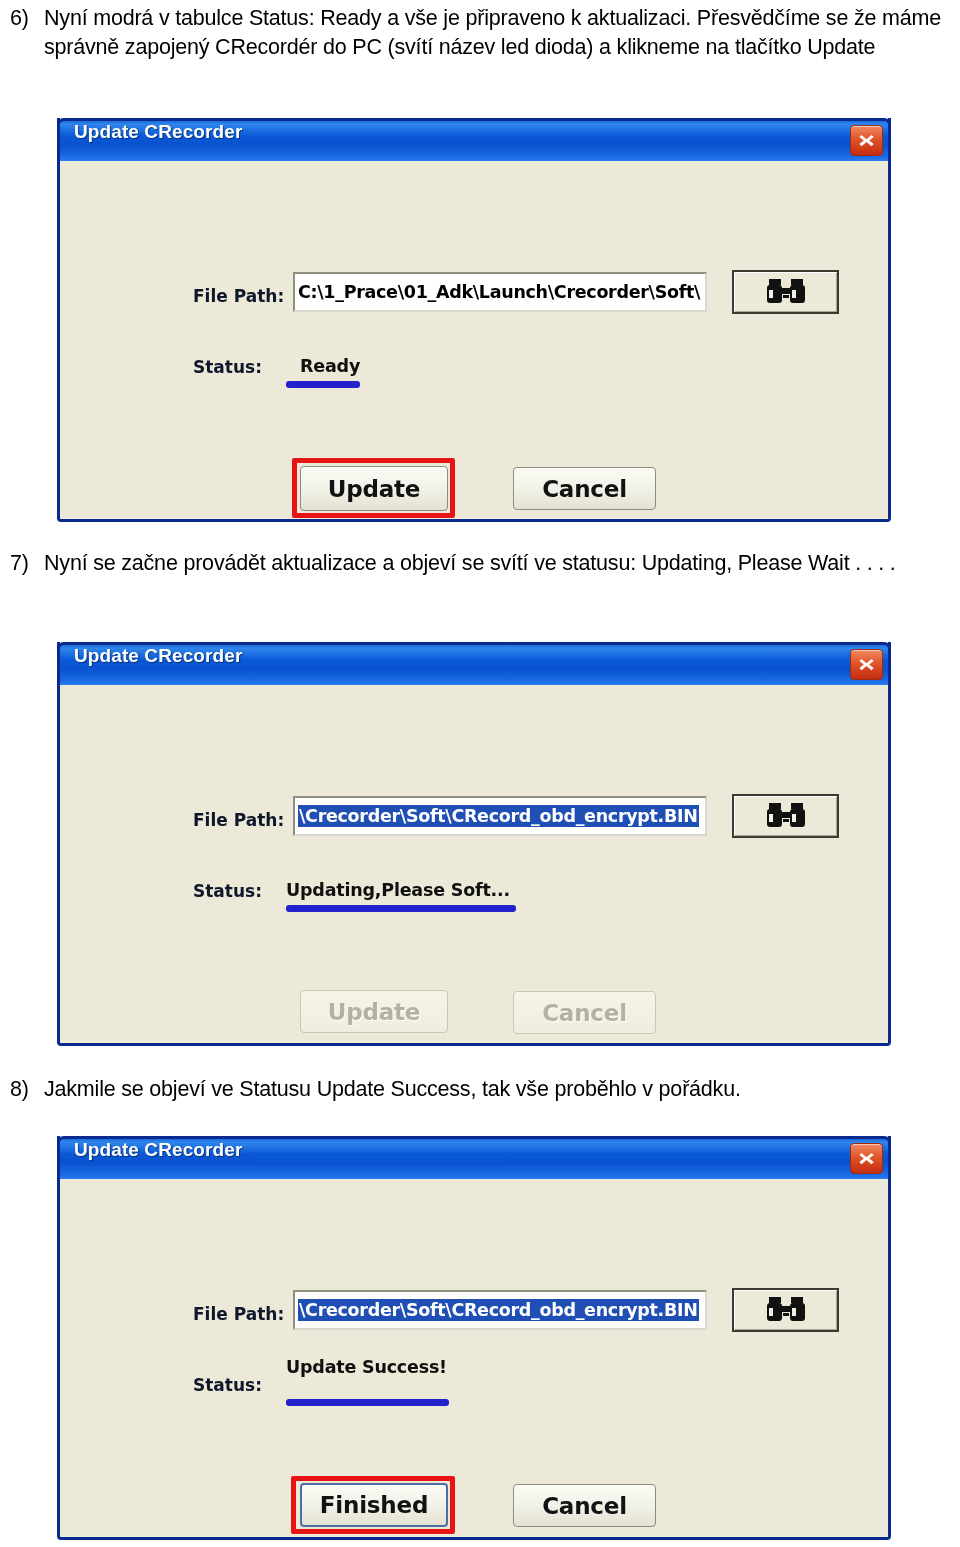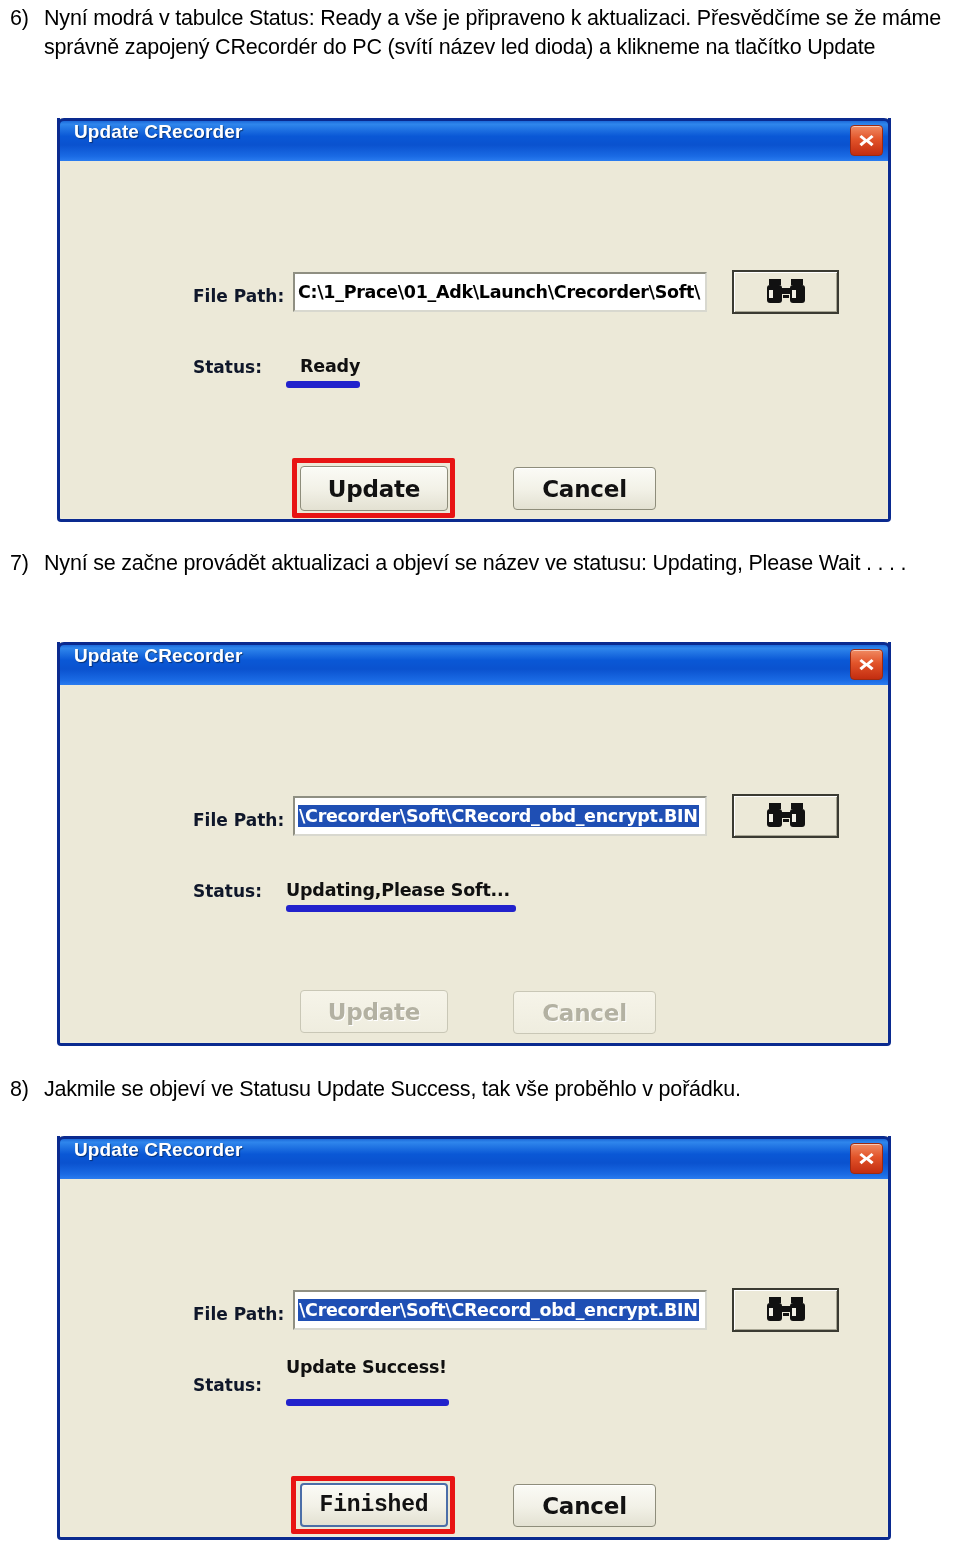--- a/index.html
+++ b/index.html
@@ -240,21 +240,21 @@
       <span>Update</span>
     </div>
     <div class="btn" style="left:453px; top:290px; width:143px; height:43px;">
       <span>Cancel</span>
     </div>
   </div>
 </div>
 
 <div class="step" id="step7">
   <span class="num">7)</span>
-  <span class="body"><span>Nyní se začne provádět aktualizaci a objeví se název ve statusu: </span><b>Updating, Please Wait . . . .</b></span>
+  <span class="body"><span>Nyní se začne provádět aktualizace a objeví se svítí ve statusu: </span><b>Updating, Please Wait . . . .</b></span>
 </div>
 
 <div class="dialog" id="dlg2" style="left:57px; top:642px; width:834px; height:404px;">
   <div class="titlebar">
     <span class="titlebar-text">Update CRecorder</span>
     <div class="close-btn">
       <svg width="19" height="19" viewBox="0 0 19 19" aria-hidden="true">
         <path d="M4.5 4 L9.5 8.3 L14.5 4 L16.6 6 L12.2 9.5 L16.6 13 L14.5 15.2 L9.5 10.9 L4.5 15.2 L2.4 13 L6.8 9.5 L2.4 6 Z" fill="#ffffff"></path>
       </svg>
     </div>
@@ -329,20 +329,20 @@
         </svg>
       </span>
     </div>
 
     <span class="field-label" style="left:133px; top:180px;">Status:</span>
     <span class="status-value" style="left:226px; top:162px;">Update Success!</span>
     <div class="status-underline" style="left:226px; top:204px; width:163px;"></div>
 
     <div class="redbox" style="left:231px; top:281px; width:164px; height:58px;"></div>
 
-    <div class="btn focused" style="left:240px; top:288px; width:148px; height:44px;font-family:Liberation Mono, monospace;">
+    <div class="btn focused" style="left:240px; top:288px; width:148px; height:44px;">
       <span>Finished</span>
     </div>
     <div class="btn" style="left:453px; top:289px; width:143px; height:43px;">
       <span>Cancel</span>
     </div>
   </div>
 </div>
 
 </body></html>

